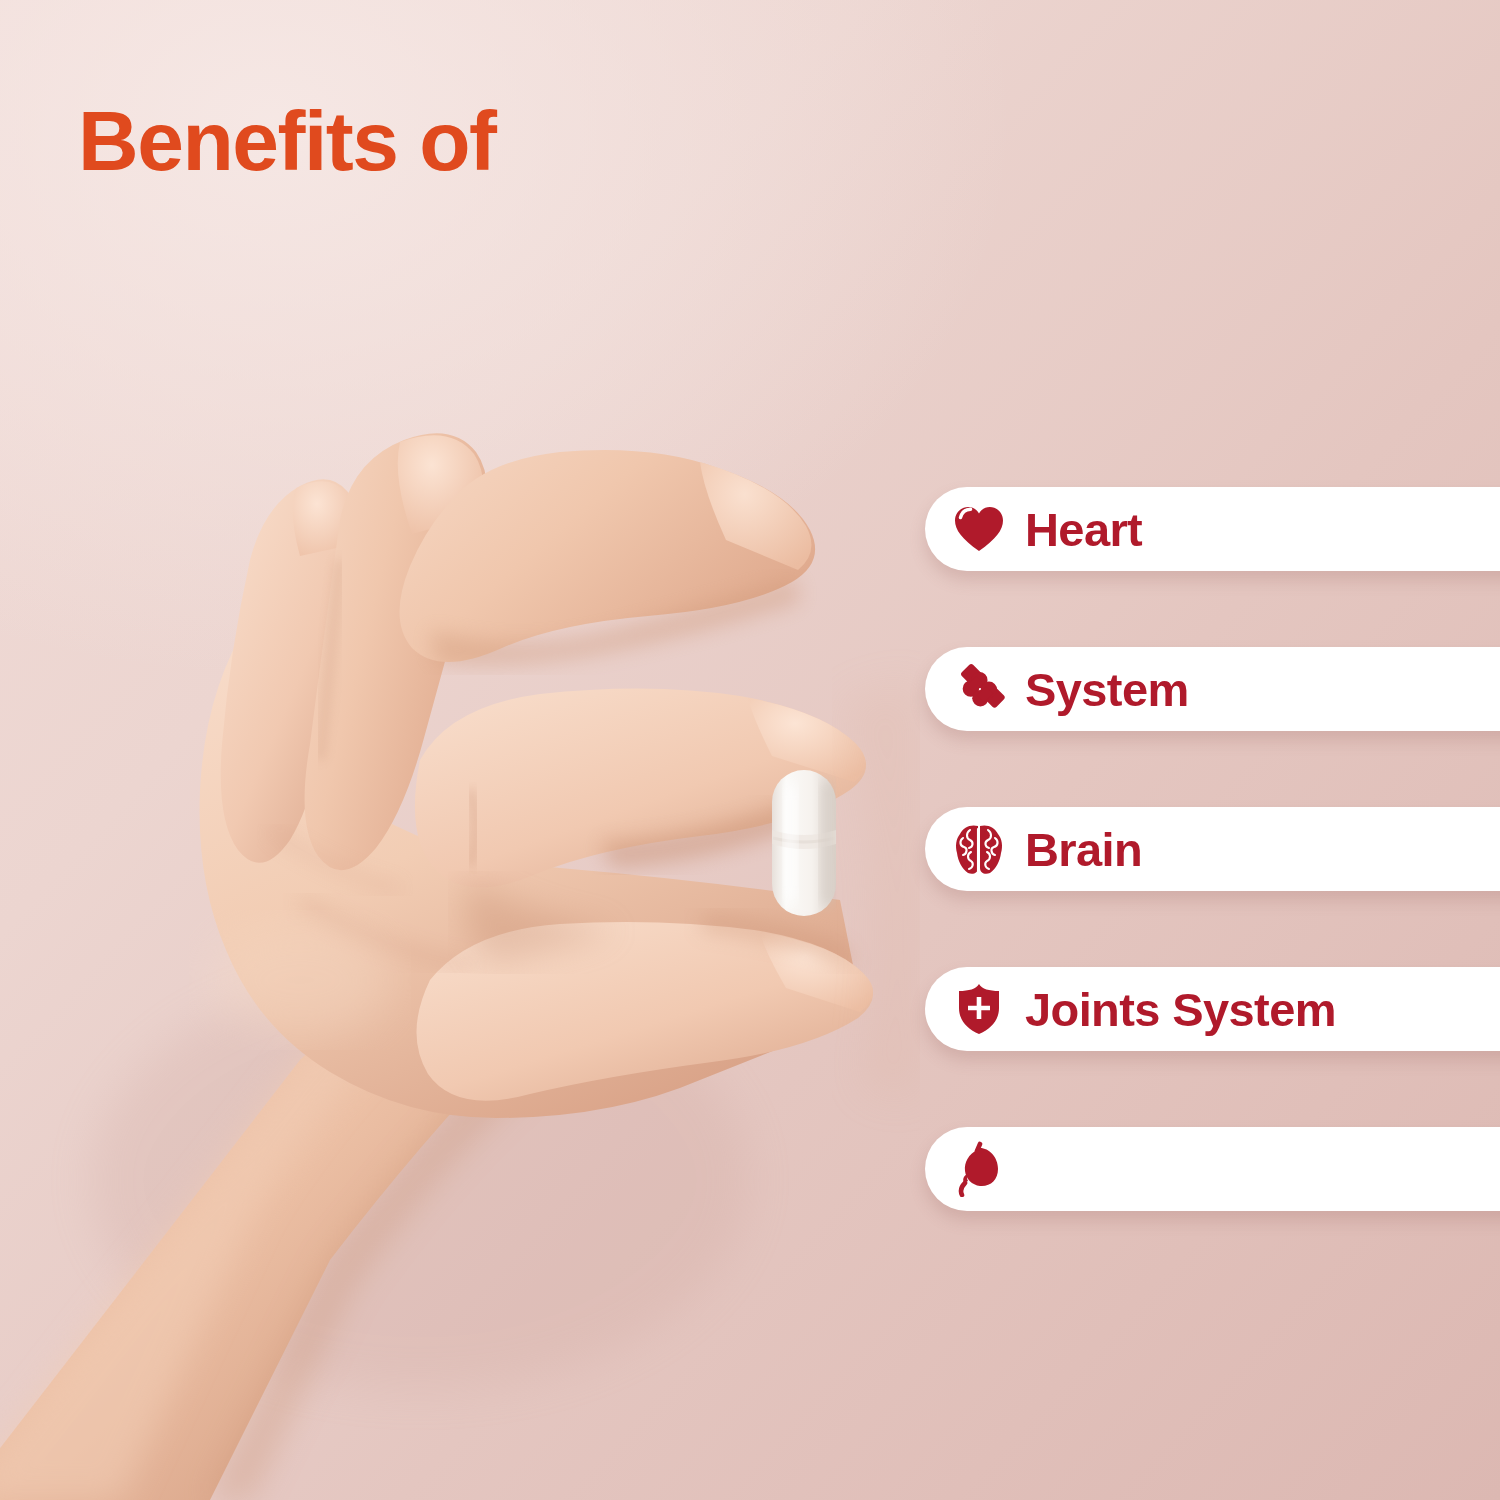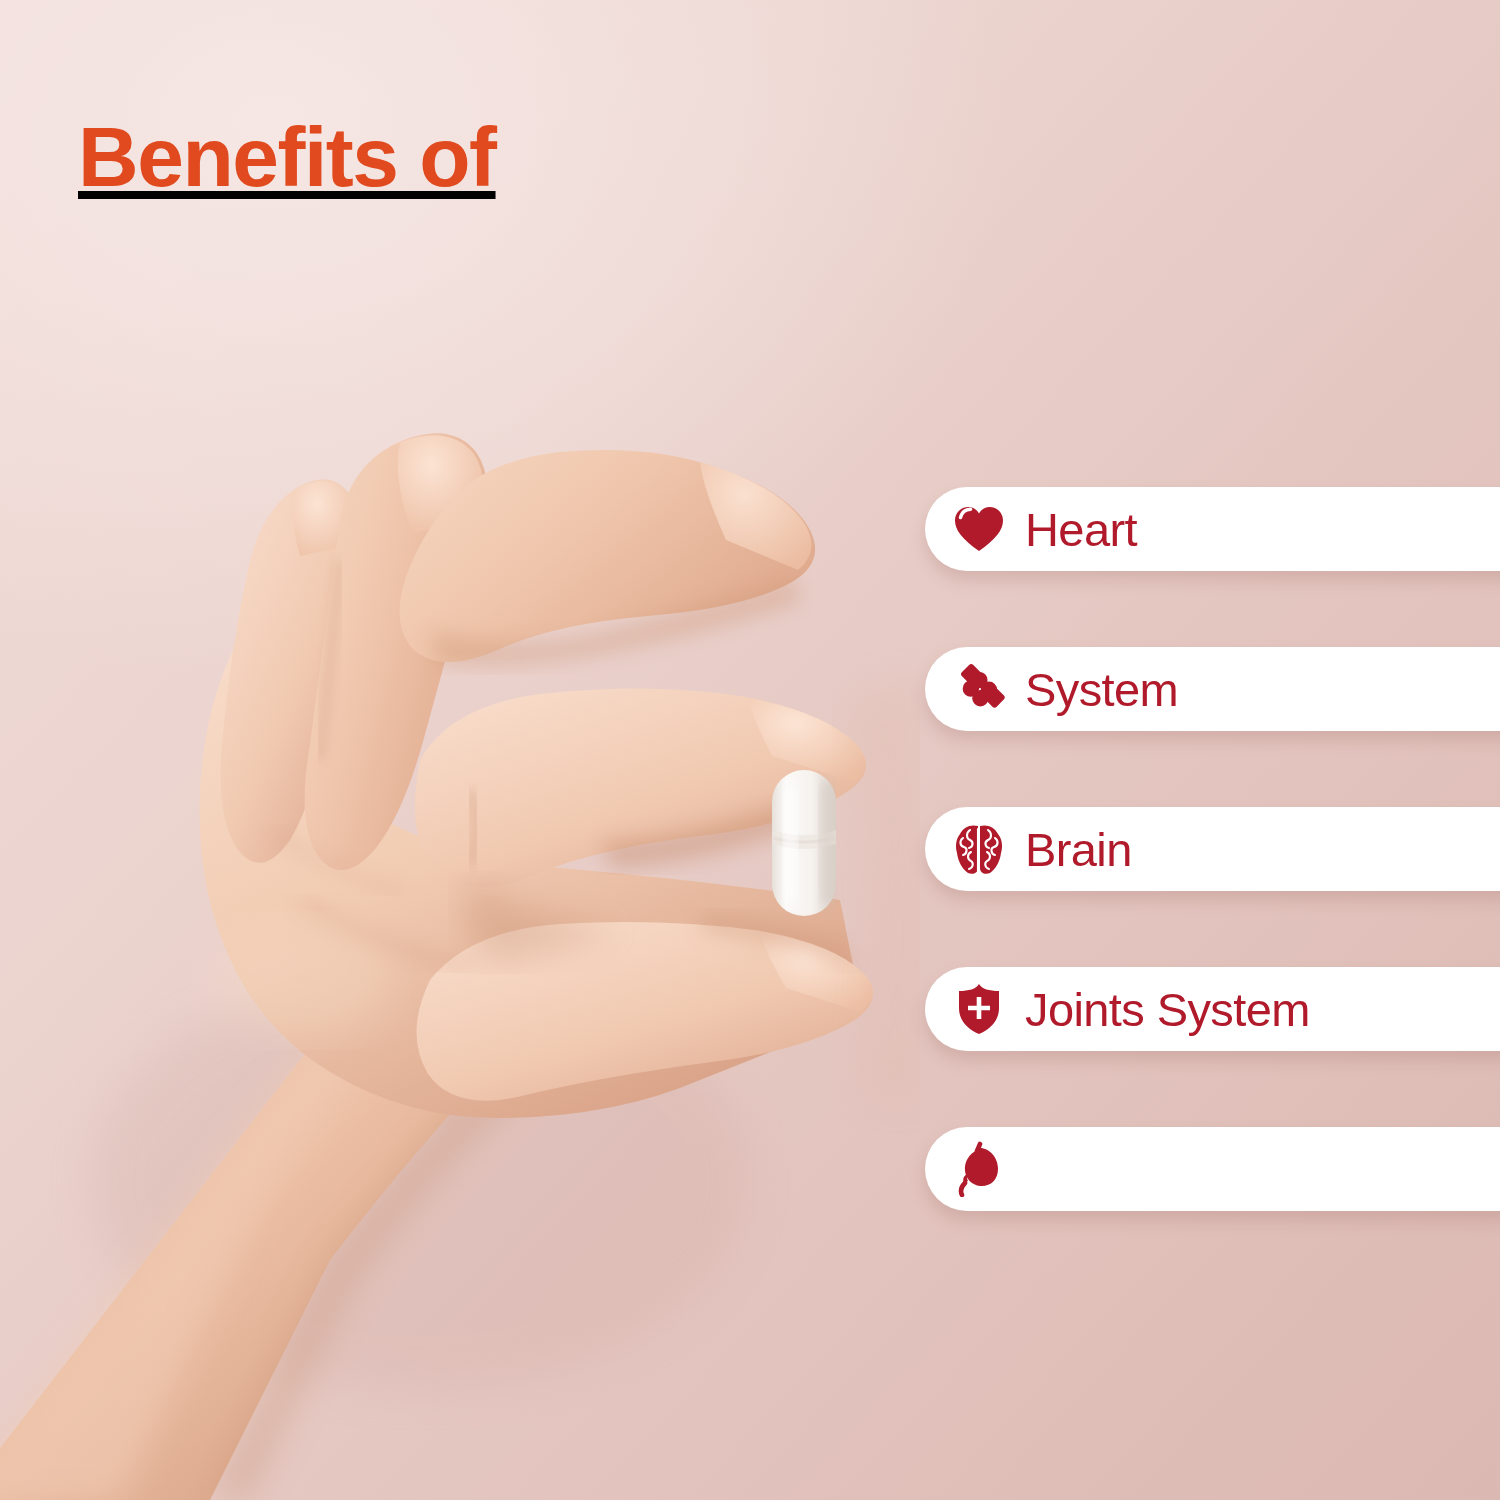--- a/index.html
+++ b/index.html
@@ -13,24 +13,23 @@
     width: 1500px; height: 1500px;
     overflow: hidden;
     background:
       radial-gradient(ellipse 1200px 900px at 18% 8%, rgba(246,232,229,0.95) 0%, rgba(246,232,229,0) 62%),
       linear-gradient(133deg, #f1dcd8 0%, #ecd5d0 30%, #e4c6c0 62%, #dcb8b2 100%);
   }
 
   
   .headline {
     position: absolute;
-    left: 78px; top: 116px;
+    left: 78px; top: 100px;
     line-height: 0.98;
     user-select: none;
-    text-decoration: underline;
   }
   .head-line1 {
     font-size: 84px;
     font-weight: 700;
     letter-spacing: -1.5px;
     color: #e04a1e;
     display: block;
     white-space: nowrap;
   }
   .head-line2 {
@@ -76,21 +75,21 @@
     width: 56px; height: 56px;
     flex: 0 0 56px;
     display: flex;
     align-items: center;
     justify-content: center;
   }
   .card .ico svg { display: block; }
   .card .lbl {
     margin-left: 18px;
     font-size: 47px;
-    font-weight: 400;
+    font-weight: 700;
     letter-spacing: -0.6px;
     color: #b01a2b;
     white-space: nowrap;
   }
 </style>
 </head>
 <body>
 
 <div id="stage">
 

